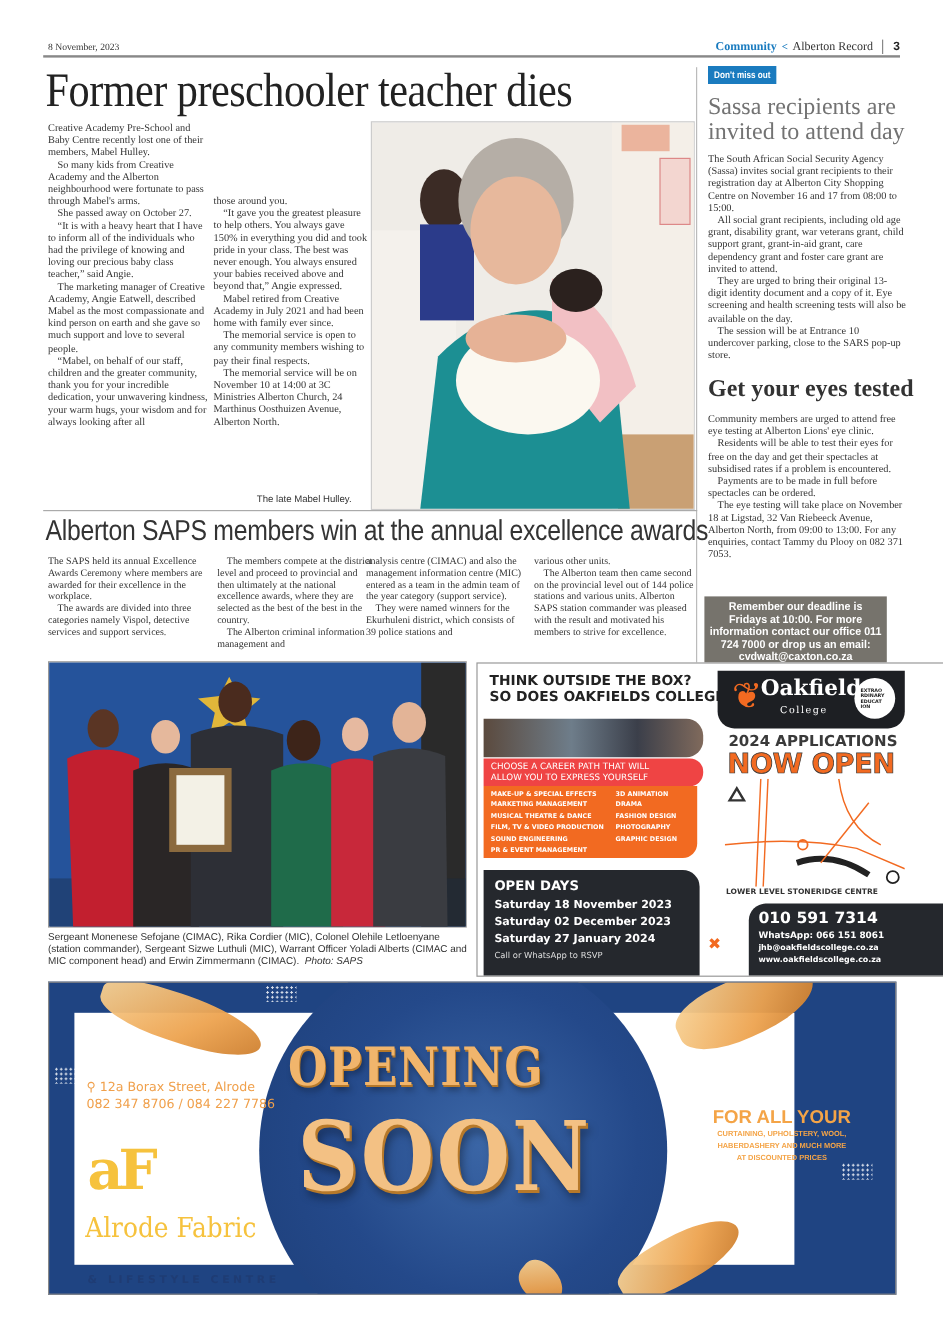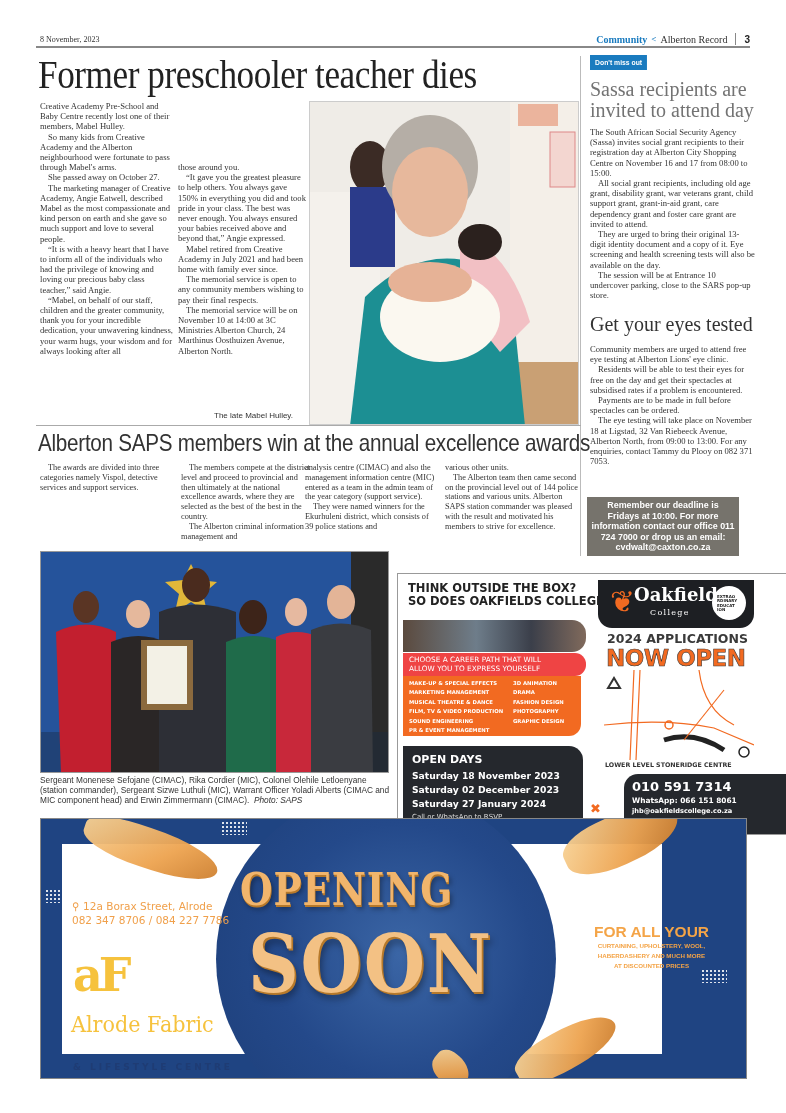--- a/index.html
+++ b/index.html
@@ -40,21 +40,21 @@
   
   .saps-rule { left: 36px; top: 425px; width: 545px; height: 1px; background: #aaa; }
   .saps-title { left: 38px; top: 429px; font-family: "Liberation Sans", sans-serif; font-size: 24px; color: #333; transform: scaleX(0.86); transform-origin: left top; white-space: nowrap; letter-spacing: -0.3px; }
   .scol { top: 463px; width: 133px; font-size: 8.3px; line-height: 9.8px; }
   .scol1 { left: 40px; } .scol2 { left: 181px; } .scol3 { left: 305px; } .scol4 { left: 445px; }
   .photo2 { left: 40px; top: 551px; width: 349px; height: 222px; background: linear-gradient(180deg,#2c5ea8 0%,#1f4d94 60%,#16386e 100%); overflow: hidden; border: 1px solid #999; }
   .caption2 { left: 40px; top: 775px; width: 350px; font-family: "Liberation Sans", sans-serif; font-size: 8.3px; line-height: 10.2px; color: #333; }
   .caption2 i { font-style: italic; }
 
   
-  .oak { left: 397px; top: 552px; width: 390px; height: 262px; border: 1px solid #999; background: #fff; overflow: hidden; font-family: "DejaVu Sans", sans-serif; margin-top: 21px; }
+  .oak { left: 397px; top: 552px; width: 390px; height: 262px; border: 1px solid #999; background: #fff; overflow: hidden; font-family: "DejaVu Sans", sans-serif; }
   .oak-headline { position: absolute; left: 10px; top: 8px; font-weight: bold; font-size: 11.5px; line-height: 13px; color: #222; }
   .oak-photos { position: absolute; left: 5px; top: 46px; width: 183px; height: 32px; background: linear-gradient(90deg,#5b4a3e,#6e7d8a 40%,#3b3f4a 70%,#806a5c); border-radius: 0 14px 14px 0; }
   .oak-choose { position: absolute; left: 5px; top: 79px; width: 183px; height: 23px; background: #ef4444; color: #fff; font-weight: normal; font-size: 7.3px; line-height: 8.5px; padding: 3px 6px; border-radius: 0 11px 11px 0; }
   .oak-courses { position: absolute; left: 5px; top: 102px; width: 178px; height: 60px; background: #f26a21; border-radius: 0 0 12px 0; padding: 3px 6px; display: grid; grid-template-columns: 104px 70px; row-gap: 0; color: #fff; font-weight: bold; font-size: 5.3px; line-height: 9.4px; }
   .oak-open { position: absolute; left: 5px; top: 172px; width: 180px; height: 90px; background: #25282d; color: #fff; border-radius: 0 14px 0 0; padding: 7px 9px; }
   .oak-open-title { font-weight: bold; font-size: 11px; margin-bottom: 3px; }
   .oak-date { font-weight: bold; font-size: 9.2px; line-height: 14px; }
   .oak-rsvp { font-size: 7px; margin-top: 2px; color: #ddd; }
   .oak-x { position: absolute; left: 192px; top: 227px; color: #f26a21; font-weight: bold; font-size: 13px; }
   .oak-logo { position: absolute; left: 200px; top: 6px; width: 156px; height: 48px; background: #1d1f23; border-radius: 0 0 14px 14px; }
@@ -98,22 +98,22 @@
   <span class="hdr-sep"></span>
   <span class="hdr-page">3</span>
 </div>
 <div class="abs hdr-rule"></div>
 
 <h1 class="abs lead-title" style="font-weight:normal;">Former preschooler teacher dies</h1>
 <div class="abs body-text col1">
   <p class="first">Creative Academy Pre-School and Baby Centre recently lost one of their members, Mabel Hulley.</p>
   <p>So many kids from Creative Academy and the Alberton neighbourhood were fortunate to pass through Mabel's arms.</p>
   <p>She passed away on October 27.</p>
+  <p>“It is with a heavy heart that I have to inform all of the individuals who had the privilege of knowing and loving our precious baby class teacher,” said Angie.</p>
   <p>The marketing manager of Creative Academy, Angie Eatwell, described Mabel as the most compassionate and kind person on earth and she gave so much support and love to several people.</p>
-  <p>“It is with a heavy heart that I have to inform all of the individuals who had the privilege of knowing and loving our precious baby class teacher,” said Angie.</p>
   <p>“Mabel, on behalf of our staff, children and the greater community, thank you for your incredible dedication, your unwavering kindness, your warm hugs, your wisdom and for always looking after all</p>
 </div>
 <div class="abs body-text col2">
   <p class="first">those around you.</p>
   <p>“It gave you the greatest pleasure to help others. You always gave 150% in everything you did and took pride in your class. The best was never enough. You always ensured your babies received above and beyond that,” Angie expressed.</p>
   <p>Mabel retired from Creative Academy in July 2021 and had been home with family ever since.</p>
   <p>The memorial service is open to any community members wishing to pay their final respects.</p>
   <p>The memorial service will be on November 10 at 14:00 at 3C Ministries Alberton Church, 24 Marthinus Oosthuizen Avenue, Alberton North.</p>
 </div>
 <div class="abs photo1">
@@ -139,32 +139,33 @@
 <div class="abs col-divider"></div>
 
 <div class="abs badge">Don't miss out</div>
 <h2 class="abs side-title" style="font-weight:normal;">Sassa recipients are invited to attend day</h2>
 <div class="abs body-text side-body">
   <p class="first">The South African Social Security Agency (Sassa) invites social grant recipients to their registration day at Alberton City Shopping Centre on November 16 and 17 from 08:00 to 15:00.</p>
   <p>All social grant recipients, including old age grant, disability grant, war veterans grant, child support grant, grant-in-aid grant, care dependency grant and foster care grant are invited to attend.</p>
   <p>They are urged to bring their original 13-digit identity document and a copy of it. Eye screening and health screening tests will also be available on the day.</p>
   <p>The session will be at Entrance 10 undercover parking, close to the SARS pop-up store.</p>
 </div>
-<h2 class="abs side-title2" style="font-weight:normal;">Get your eyes tested</h2>
+<h2 class="abs side-title2" style="font-weight:bold;">Get your eyes tested</h2>
 <div class="abs body-text side-body2">
   <p class="first">Community members are urged to attend free eye testing at Alberton Lions' eye clinic.</p>
   <p>Residents will be able to test their eyes for free on the day and get their spectacles at subsidised rates if a problem is encountered.</p>
   <p>Payments are to be made in full before spectacles can be ordered.</p>
   <p>The eye testing will take place on November 18 at Ligstad, 32 Van Riebeeck Avenue, Alberton North, from 09:00 to 13:00. For any enquiries, contact Tammy du Plooy on 082 371 7053.</p>
 </div>
 <div class="abs deadline">Remember our deadline is Fridays at 10:00. For more information contact our office 011 724 7000 or drop us an email: cvdwalt@caxton.co.za</div>
 
 <div class="abs saps-rule"></div>
 <h2 class="abs saps-title" style="font-weight:normal;">Alberton SAPS members win at the annual excellence awards</h2>
 <div class="abs body-text scol scol1">
+  <p class="first">The SAPS held its annual Excellence Awards Ceremony where members are awarded for their excellence in the workplace.</p>
   <p>The awards are divided into three categories namely Vispol, detective services and support services.</p>
 </div>
 <div class="abs body-text scol scol2">
   <p>The members compete at the district level and proceed to provincial and then ultimately at the national excellence awards, where they are selected as the best of the best in the country.</p>
   <p>The Alberton criminal information management and</p>
 </div>
 <div class="abs body-text scol scol3">
   <p class="first">analysis centre (CIMAC) and also the management information centre (MIC) entered as a team in the admin team of the year category (support service).</p>
   <p>They were named winners for the Ekurhuleni district, which consists of 39 police stations and</p>
 </div>

